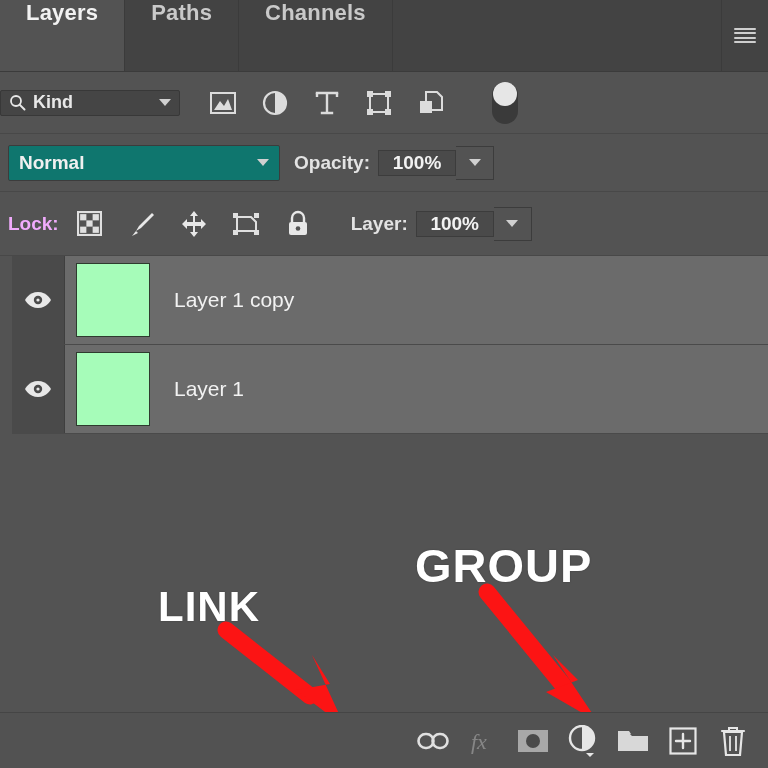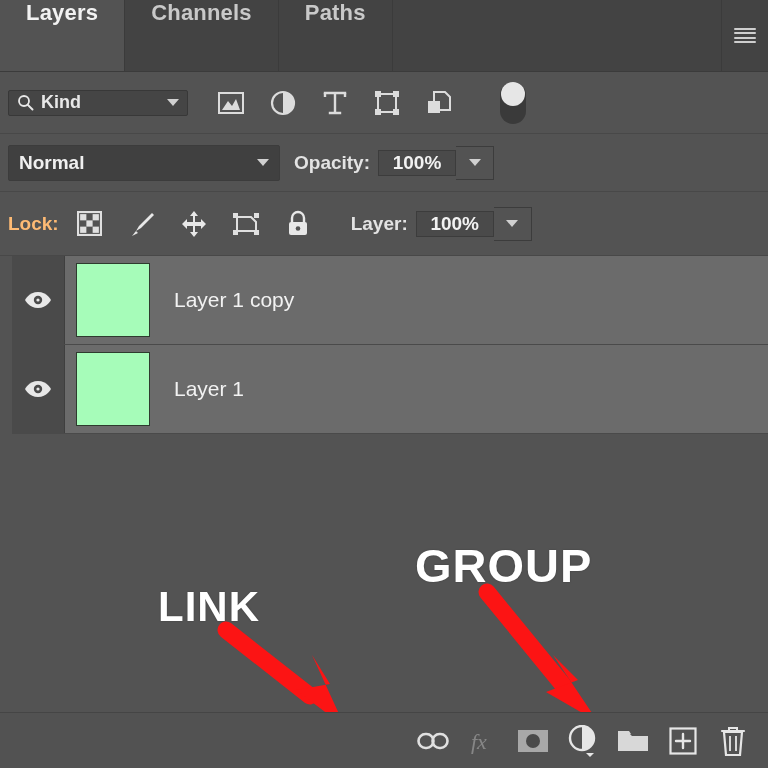--- a/index.html
+++ b/index.html
@@ -30,21 +30,21 @@
   .hamburger { width: 22px; height: 16px; display: flex; flex-direction: column; justify-content: space-between; }
   .hamburger i { display: block; height: 2px; background: #cfcfcf; border-radius: 1px; }
 
   
   .filterrow {
     position: absolute; left: 0; top: 72px; width: 768px; height: 62px;
     background: #535353; display: flex; align-items: center;
     border-bottom: 1px solid #484848;
   }
   .kind-select {
-    margin-left: 8px; width: 180px; height: 26px; background: #454545;
+    width: 180px; height: 26px; background: #454545;
     border: 1px solid #383838; border-radius: 2px;
     display: flex; align-items: center; padding: 0 8px; gap: 7px;
   }
   .kind-label { color: #e8e8e8; font-size: 18px; font-weight: bold; flex: 1; }
   .caret { width: 0; height: 0; border-left: 6px solid transparent; border-right: 6px solid transparent;
            border-top: 7px solid #d0d0d0; }
   .fticons { display: flex; align-items: center; gap: 22px; margin-left: 28px; }
   .ficon { width: 30px; height: 30px; display: flex; align-items: center; justify-content: center; }
   .toggle-pill {
     margin-left: 24px; width: 26px; height: 42px; background: #3a3a3a;
@@ -55,21 +55,21 @@
     border-radius: 50%; background: #e6e6e6;
   }
 
   
   .blendrow {
     position: absolute; left: 0; top: 134px; width: 768px; height: 58px;
     background: #535353; display: flex; align-items: center;
     border-bottom: 1px solid #484848;
   }
   .blend-select {
-    margin-left: 8px; width: 272px; height: 36px; background: #404040;
+    margin-left: 8px; width: 272px; height: 36px; background: #0f766e;
     border: 1px solid #3c3c3c; border-radius: 2px;
     display: flex; align-items: center; padding: 0 10px;
   }
   .blend-label { color: #f0f0f0; font-size: 19px; font-weight: bold; flex: 1; }
   .op-label { color: #e3e3e3; font-size: 19px; font-weight: bold; margin-left: 14px; }
   .num-field {
     margin-left: 8px; height: 26px; min-width: 78px; background: #4a4a4a;
     border: 1px solid #3c3c3c; display: flex; align-items: center; justify-content: center;
     color: #f2f2f2; font-size: 19px; font-weight: bold; padding: 0 8px; text-align: right;
   }
@@ -77,21 +77,21 @@
     height: 34px; width: 38px; background: #535353; border: 1px solid #3c3c3c; border-left: none;
     display: flex; align-items: center; justify-content: center;
   }
 
   
   .lockrow {
     position: absolute; left: 0; top: 192px; width: 768px; height: 64px;
     background: #535353; display: flex; align-items: center;
     border-bottom: 1px solid #484848;
   }
-  .lock-text { color: #fdba74; font-size: 19px; font-weight: bold; margin-left: 8px; }
+  .lock-text { color: #f0abfc; font-size: 19px; font-weight: bold; margin-left: 8px; }
   .lock-icons { display: flex; align-items: center; gap: 22px; margin-left: 16px; }
   .fill-label { color: #e3e3e3; font-size: 19px; font-weight: bold; margin-left: 38px; }
 
   
   .layerlist { position: absolute; left: 12px; top: 256px; width: 768px; height: 268px; }
   .layerrow {
     position: relative; height: 89px; display: flex; align-items: center;
     border-bottom: 1px solid #4a4a4a;
   }
   .layerrow.selected { background: #6b6b6b; }
@@ -130,24 +130,24 @@
 </head>
 <body>
 
 <div id="app">
 
   <div class="tabbar">
     <div class="tab active">
       <span>Layers</span>
     </div>
     <div class="tab">
+      <span>Paths</span>
+    </div>
+    <div class="tab">
       <span>Channels</span>
-    </div>
-    <div class="tab">
-      <span>Paths</span>
     </div>
     <div class="tabbar-spacer"></div>
     <div class="menu-btn">
       <span class="hamburger">
         <i></i>
           <i></i>
           <i></i>
           <i></i>
       </span>
     </div>

